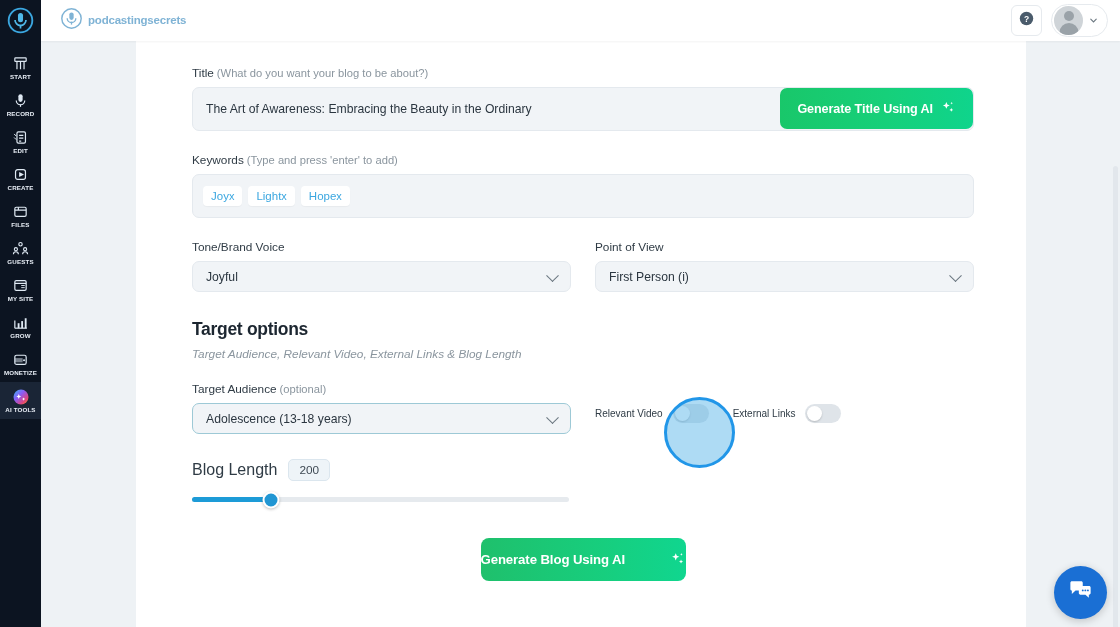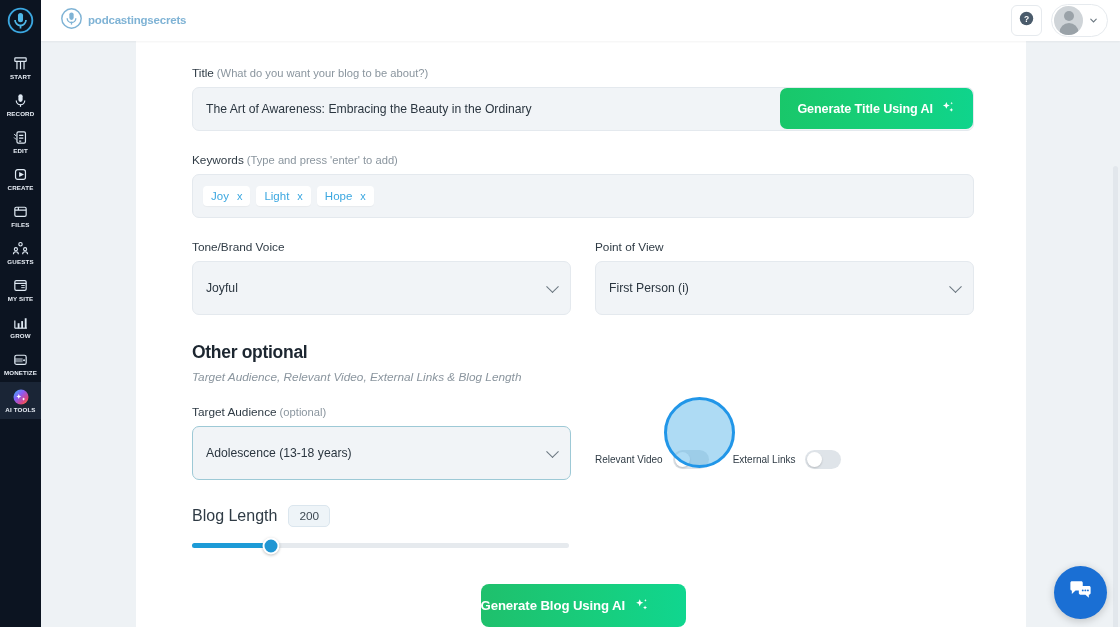--- a/index.html
+++ b/index.html
@@ -129,30 +129,30 @@
   }
 
   .kw-box {
     width: 782px; height: 44px;
     background: #f1f4f7; border: 1px solid #e4e9ee; border-radius: 7px;
     display: flex; align-items: center; gap: 6px; padding: 0 10px;
   }
   .kw-chip {
     background: #ffffff; border-radius: 4px;
     padding: 4px 8px; font-size: 11.5px; color: #3ba7e0;
-    display: flex; align-items: center; gap: 8px; cursor: pointer;
+    display: flex; align-items: center; gap: 0; cursor: pointer;
     box-shadow: 0 1px 1px rgba(0,0,0,0.04);
   }
   .kw-x { color: #3ba7e0; font-size: 11px; cursor: pointer; }
 
   .two-col { display: flex; gap: 24px; }
   .col { width: 379px; }
 
   .select {
-    position: relative; width: 379px; height: 54px;
+    position: relative; width: 379px; height: 31px;
     background: #f1f4f7; border: 1px solid #e4e9ee; border-radius: 7px;
     display: flex; align-items: center; cursor: pointer;
   }
   .select.accent { border-color: #9dc9d6; }
   .select .val {
     font-size: 12.2px; color: #2b3640; padding-left: 13px;
   }
   .caret {
     position: absolute; right: 13px; top: 50%;
     width: 9px; height: 9px;
@@ -211,21 +211,21 @@
 
   .gen-blog-btn {
     display: block; margin: 0 auto;
     width: 205px; height: 43px;
     border: 0; border-radius: 8px;
     background: linear-gradient(90deg,#1fc06c 0%, #17ce7e 60%, #10d68f 100%);
     color: #fff; font-family: "Liberation Sans", sans-serif;
     font-size: 13.2px; font-weight: bold; letter-spacing: -0.1px;
     cursor: pointer;
   }
-  .gen-blog-inner { display: flex; align-items: center; justify-content: flex-start; gap: 8px; }
+  .gen-blog-inner { display: flex; align-items: center; justify-content: space-between; gap: 8px; }
 
   
   .chat-fab {
     position: absolute; right: 13px; bottom: 8px;
     width: 53px; height: 53px; border-radius: 50%;
     background: #1a6fd4; cursor: pointer; z-index: 30;
     display: flex; align-items: center; justify-content: center;
     box-shadow: 0 2px 8px rgba(0,0,0,0.2);
   }
 
@@ -465,21 +465,21 @@
               <span>Point of View</span>
             </div>
             <div class="select">
               <span class="val">First Person (i)</span>
               <span class="caret"></span>
             </div>
           </div>
         </div>
 
         <div style="margin-top:27px">
-          <div class="section-title">Other optional</div>
+          <div class="section-title">Target options</div>
           <div class="section-sub">Target Audience, Relevant Video, External Links &amp; Blog Length</div>
         </div>
 
         <div style="display:flex; align-items:flex-end; margin-top:21px">
           <div>
             <div class="field-label">
               <span>Target Audience</span>
               <span class="hint">(optional)</span>
             </div>
             <div class="select accent">

